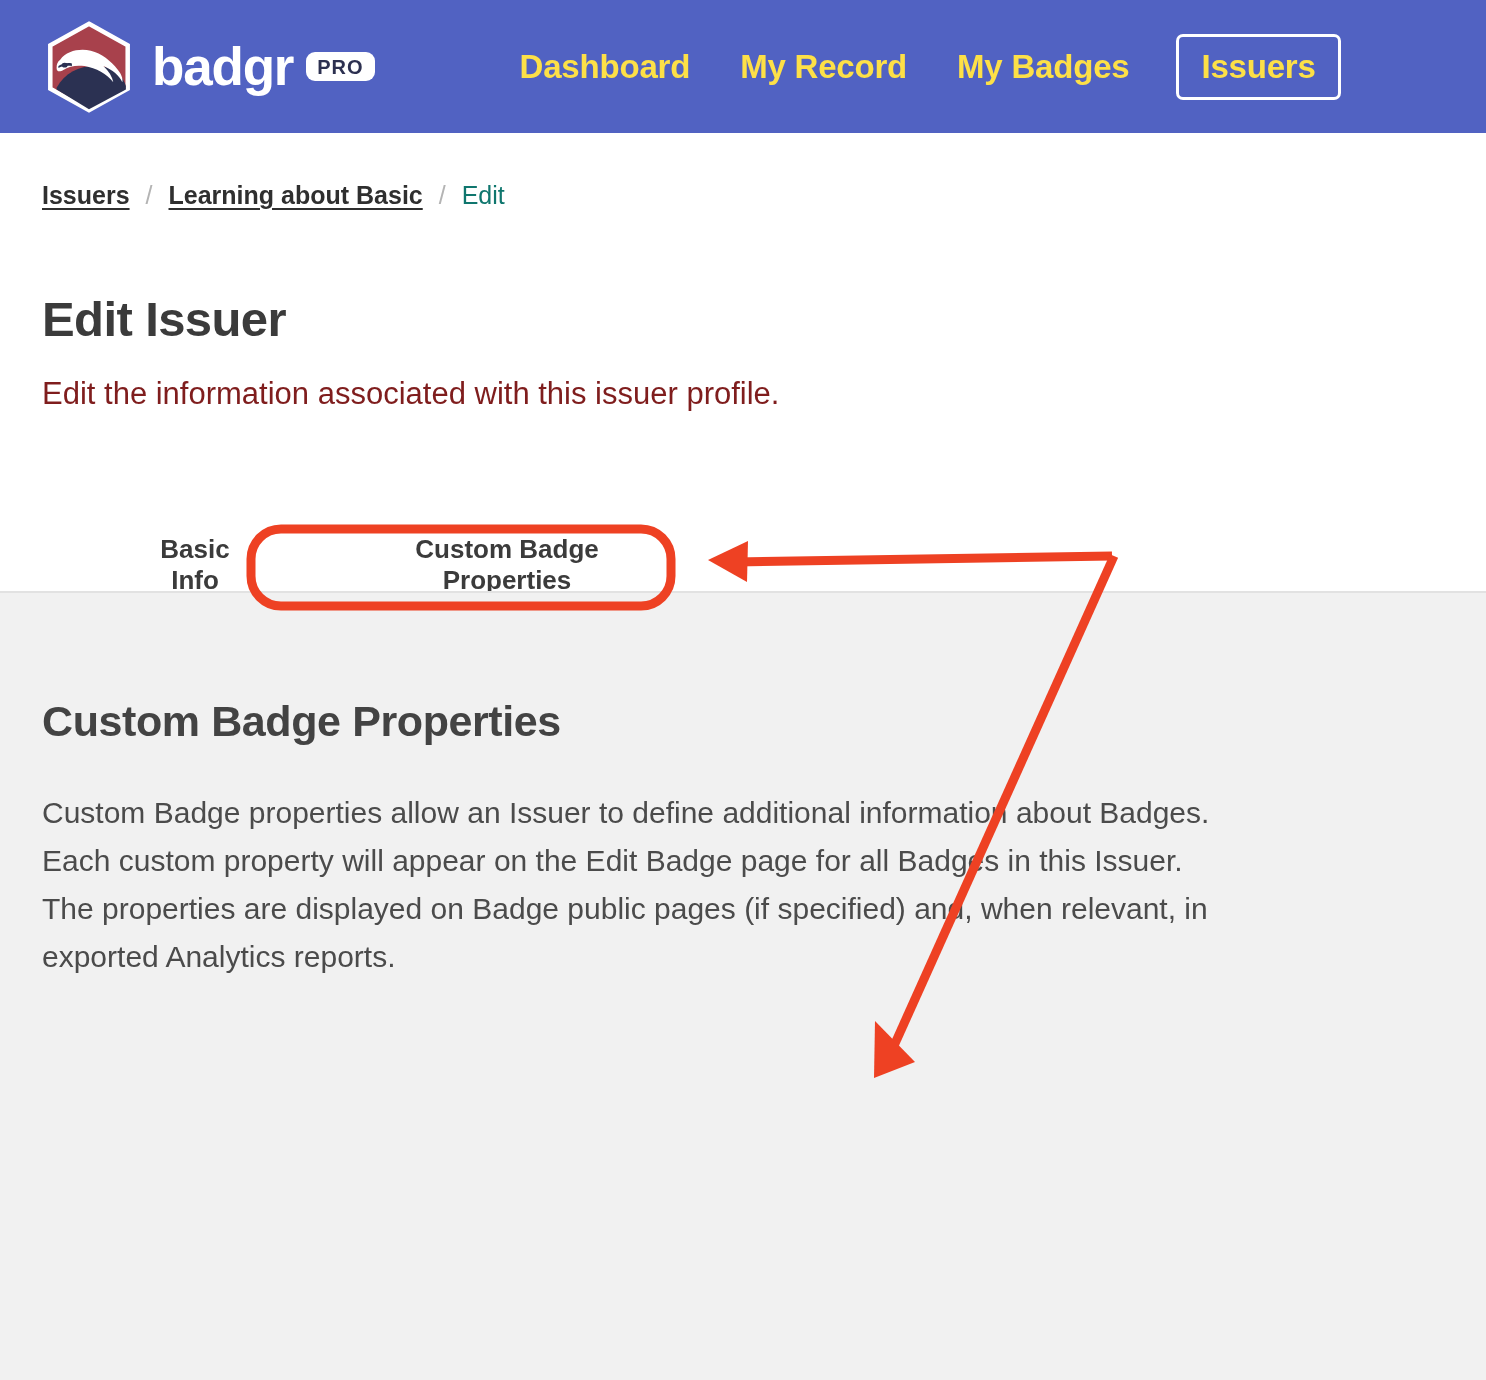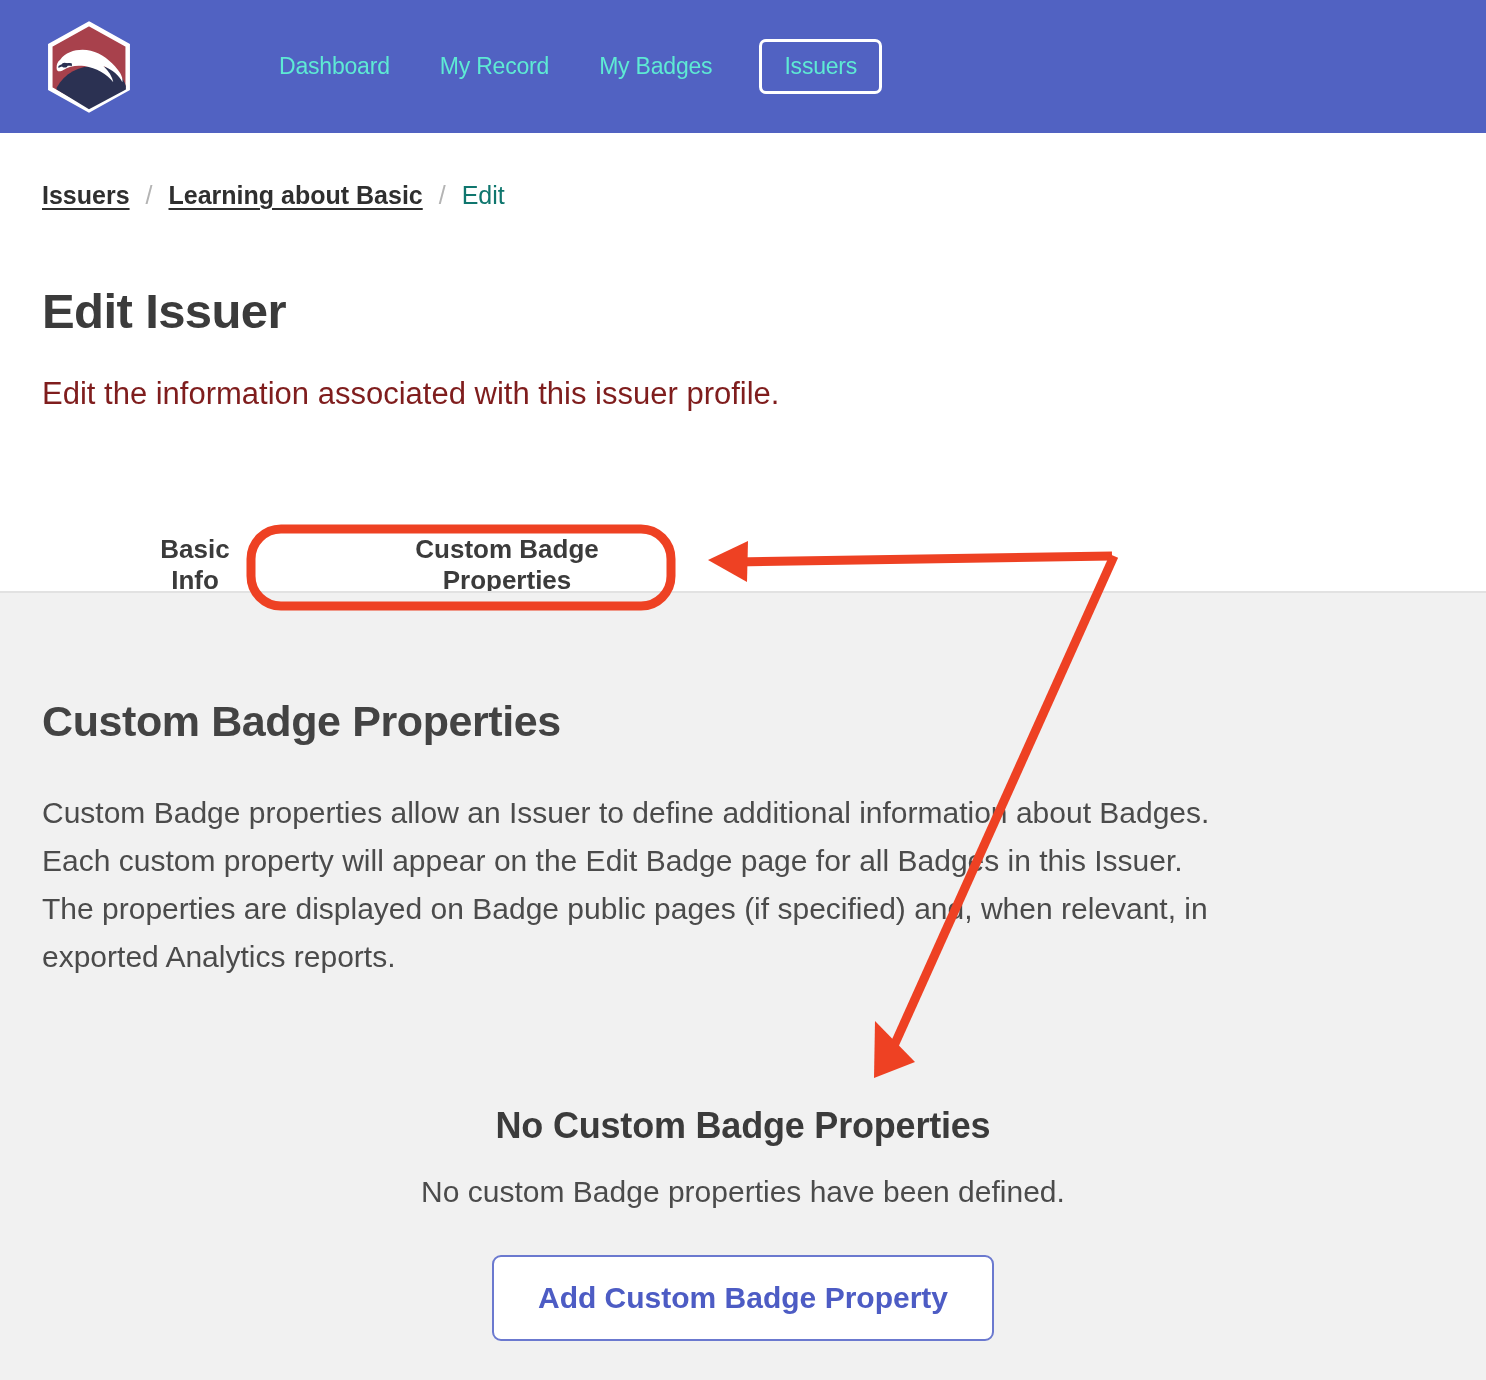--- a/index.html
+++ b/index.html
@@ -69,23 +69,23 @@
   }
 
   .nav {
     display: flex;
     align-items: center;
     gap: 0;
     margin-left: 120px;
   }
 
   .nav-item {
-    color: #5eead4;
-    font-size: 23px;
-    font-weight: 400;
+    color: #fde047;
+    font-size: 33px;
+    font-weight: 700;
     letter-spacing: -0.2px;
     padding: 0 25px;
     cursor: pointer;
     white-space: nowrap;
   }
 
   .nav-item.boxed {
     border: 3px solid #ffffff;
     border-radius: 7px;
     padding: 11px 22px;
@@ -115,21 +115,21 @@
     font-weight: 400;
   }
   .crumb-current {
     color: #0f766e;
     font-weight: 400;
   }
 
   
   .page-title {
     position: absolute;
-    top: 283px;
+    top: 291px;
     left: 42px;
     font-size: 49px;
     font-weight: 700;
     color: #3b3b3b;
     letter-spacing: -0.6px;
   }
   .page-subtitle {
     position: absolute;
     top: 376px;
     left: 42px;
@@ -275,20 +275,24 @@
     <div class="brand">
       <svg class="logo-mark" viewBox="0 0 100 102">
         <polygon points="50,3 93,27 93,75 50,99 7,75 7,27" fill="#a8414c" stroke="#ffffff" stroke-width="5"></polygon>
         <path d="M14 74 C26 52 50 46 72 52 C82 55 88 63 91 72 L91 76 L50 98 L14 76 Z" fill="#2b3152"></path>
         <path d="M18 43 C25 33 40 30 52 33 C64 36 74 44 82 54 C86 59 88 64 87 68
                  C84 61 76 54 66 50 C72 56 76 62 77 68 C70 59 58 52 45 50
                  C36 49 28 50 22 54 C17 57 14 56 14 52 C14 48 15 45 18 43 Z" fill="#ffffff"></path>
         <ellipse cx="23" cy="49" rx="3.2" ry="2.6" fill="#2b3152"></ellipse>
         <path d="M16 50 C20 47 26 46 31 47 L31 50 C26 49 20 50 16 52 Z" fill="#2b3152"></path>
       </svg>
+      <div class="wordmark-wrap">
+        <span class="wordmark">badgr</span>
+        <span class="pro-pill">PRO</span>
+      </div>
     </div>
 
     <div class="nav">
       <div class="nav-item">Dashboard</div>
       <div class="nav-item">My Record</div>
       <div class="nav-item">My Badges</div>
       <div class="nav-item boxed">Issuers</div>
     </div>
   </div>
 
@@ -312,25 +316,20 @@
       <span class="tab-underline"></span>
     </div>
   </div>
   <div class="tabs-divider"></div>
 
   <div class="panel">
 
     <div class="section-title">Custom Badge Properties</div>
     <div class="section-desc">Custom Badge properties allow an Issuer to define additional information about Badges. Each custom property will appear on the Edit Badge page for all Badges in this Issuer. The properties are displayed on Badge public pages (if specified) and, when relevant, in exported Analytics reports.</div>
 
-    <div class="empty-state">
-      <div class="empty-title">No Custom Badge Properties</div>
-      <div class="empty-sub">No custom Badge properties have been defined.</div>
-      <button class="add-btn">Add Custom Badge Property</button>
-    </div>
   </div>
 
   <svg class="annot-layer" viewBox="0 0 1486 1380">
 
     <rect x="251" y="529" width="420" height="77" rx="30" ry="30" fill="none" stroke="#ee4123" stroke-width="9"></rect>
 
     <path d="M1112 556 L735 562" fill="none" stroke="#ee4123" stroke-width="9" stroke-linecap="butt"></path>
     <polygon points="708,560 748,541 747,582" fill="#ee4123"></polygon>
 
     <path d="M1114 556 L893 1048" fill="none" stroke="#ee4123" stroke-width="9" stroke-linecap="butt"></path>

